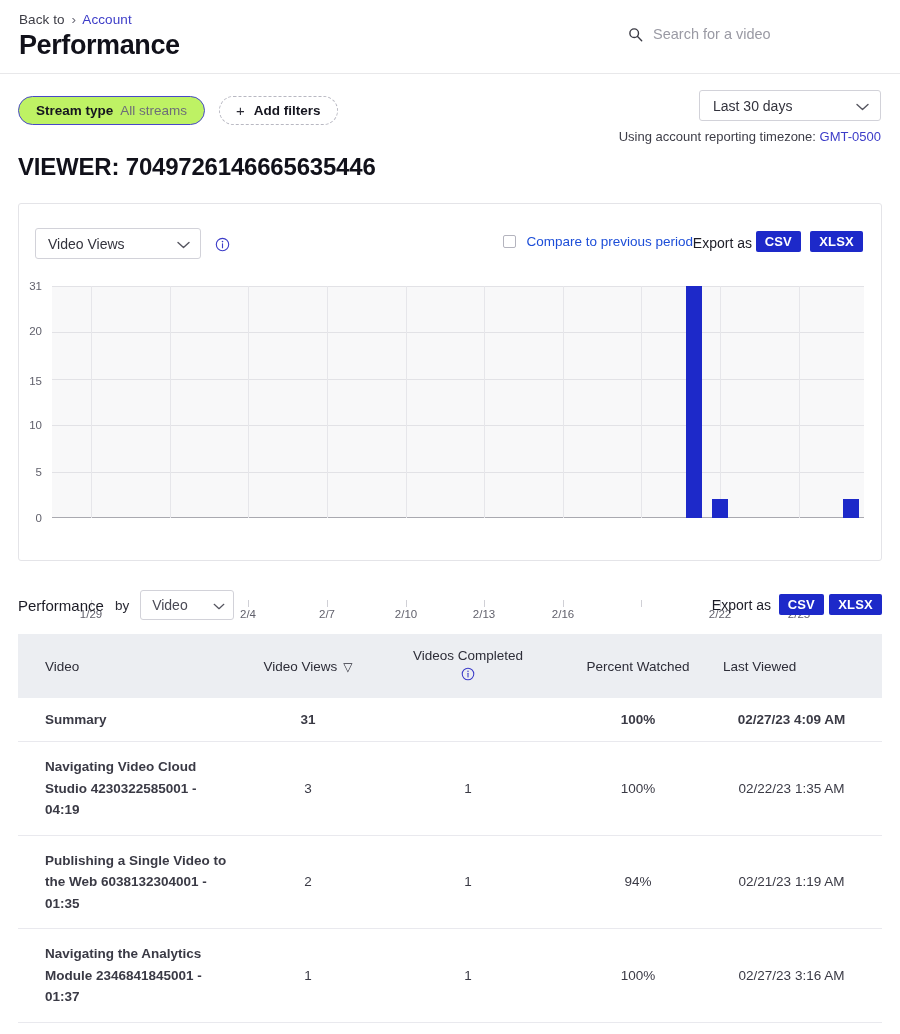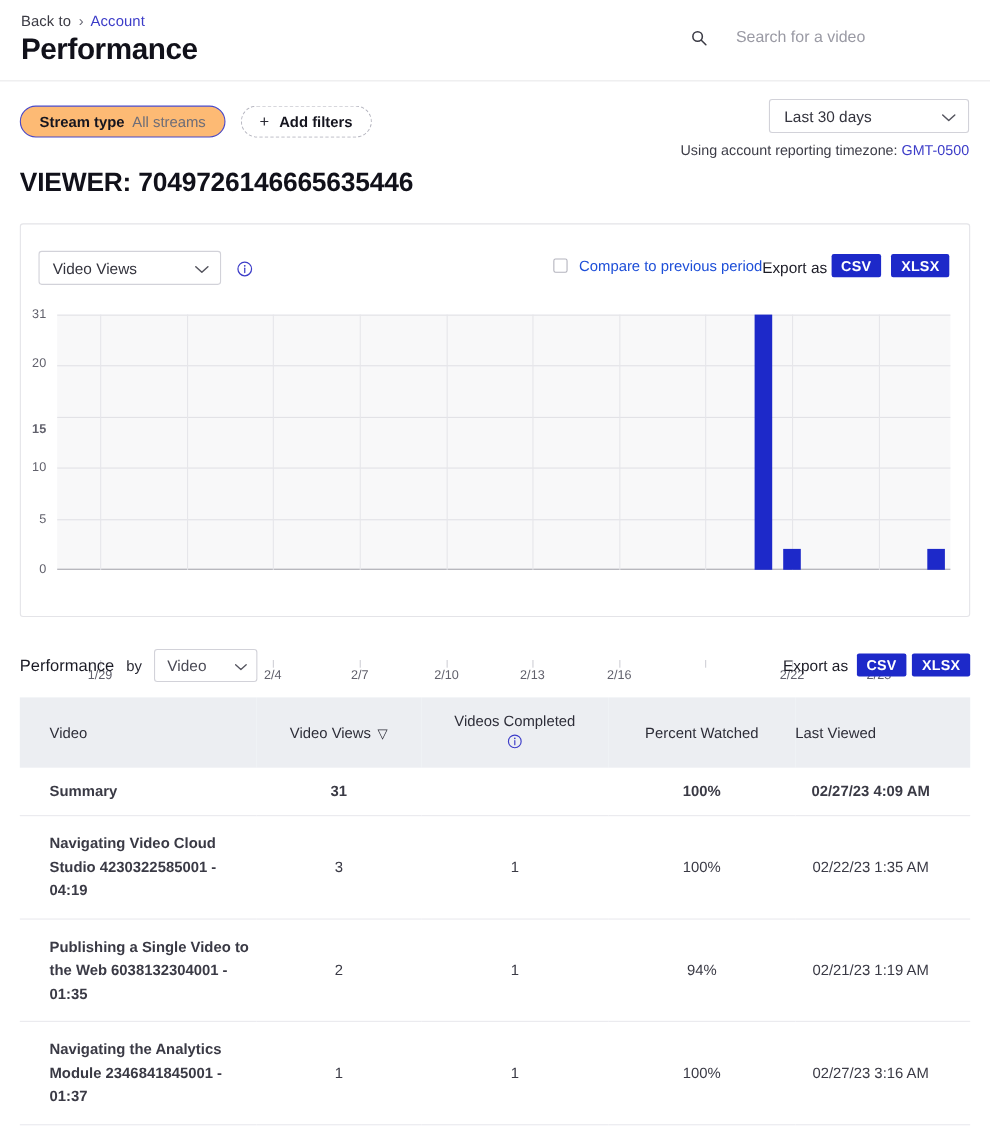--- a/index.html
+++ b/index.html
@@ -23,37 +23,37 @@
     font-size: 13.5px; color: #3b3b44; letter-spacing: .1px;
   }
   .breadcrumb .sep { color: #6a6a76; margin: 0 3px; }
   .breadcrumb a { color: #3c3cc8; text-decoration: none; }
   .page-title {
     position: absolute; left: 19px; top: 30px;
     font-size: 27px; font-weight: bold; letter-spacing: -0.4px; color: #11111a;
   }
   .search-box {
     position: absolute; left: 628px; top: 26px;
-    display: flex; align-items: center; gap: 26px;
+    display: flex; align-items: center; gap: 10px;
   }
   .search-box .mag { width: 15px; height: 15px; display:block; }
   .search-input {
     border: none; outline: none; background: transparent;
     font-family: inherit; font-size: 14.5px; color: #4a4a55; width: 215px;
   }
   .search-input::placeholder { color: #9a9aa4; }
 
   
   .filter-bar { position: relative; height: 62px; }
   .chip-stream {
     position: absolute; left: 18px; top: 96px;
     height: 29px; padding: 0 17px;
     border: 1.5px solid #4848c8; border-radius: 16px;
     display: flex; align-items: center; gap: 7px;
-    font-size: 13.5px; background: #fdba74; cursor: pointer;
+    font-size: 13.5px; background: #bef264; cursor: pointer;
   }
   .chip-stream .k { font-weight: bold; color: #15151f; }
   .chip-stream .v { color: #6d6d78; }
   .chip-add {
     position: absolute; left: 219px; top: 96px;
     height: 29px; padding: 0 16px;
     border: 1.4px dashed #b8b8c2; border-radius: 16px;
     display: flex; align-items: center; gap: 9px;
     font-size: 13.5px; font-weight: bold; color: #15151f;
     background: #fff; cursor: pointer;
@@ -274,21 +274,21 @@
   <button class="btn-exp btn-csv-chart">CSV</button>
   <button class="btn-exp btn-xlsx-chart">XLSX</button>
 
   <div class="plot" id="plot">
       <div class="ytick" style="top: 232px;">0</div>
       <div class="gridline-h" style="top: 185.6px;"></div>
       <div class="ytick" style="top: 185.6px;">5</div>
       <div class="gridline-h" style="top: 139.2px;"></div>
       <div class="ytick" style="top: 139.2px;">10</div>
       <div class="gridline-h" style="top: 92.8px;"></div>
-      <div class="ytick" style="top: 105px; font-weight: bold;">15</div>
+      <div class="ytick" style="top: 95px;">15</div>
       <div class="gridline-h" style="top: 46.4px;"></div>
       <div class="ytick" style="top: 45px;">20</div>
       <div class="gridline-h" style="top: 0px;"></div>
       <div class="ytick" style="top: 0px;">31</div>
       <div class="axis-base"></div>
       <div class="gridline-v" style="left: 39px;"></div>
       <div class="xtick-mark" style="left: 39px;"></div>
       <div class="xtick" style="left: 39px;">1/29</div>
       <div class="gridline-v" style="left: 118px;"></div>
       <div class="xtick-mark" style="left: 118px;"></div>

